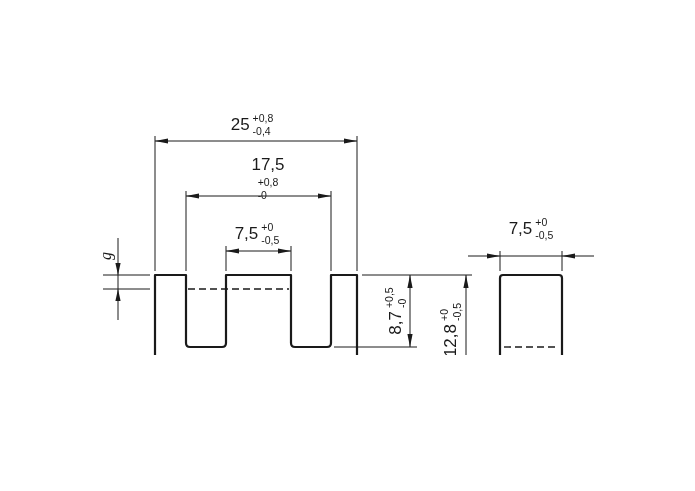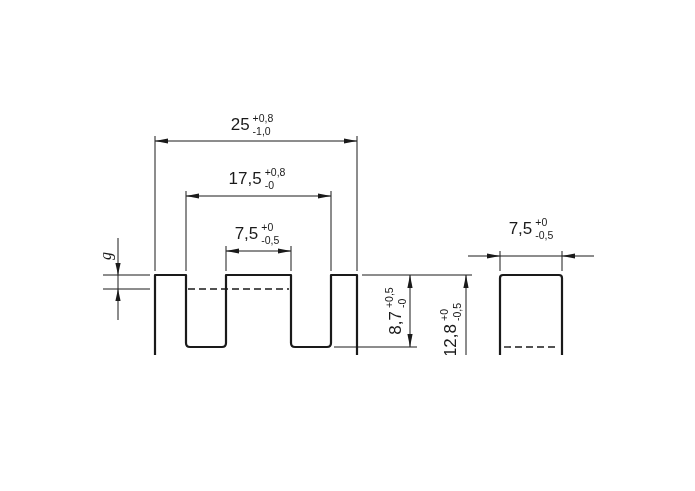--- a/index.html
+++ b/index.html
@@ -78,25 +78,25 @@
       <polygon class="arrow" points="466,385 463.4,372 468.6,372"></polygon>
       <polygon class="arrow" points="500,256 487,253.4 487,258.6"></polygon>
       <polygon class="arrow" points="562,256 575,253.4 575,258.6"></polygon>
     </g>
   </svg>
 
   <div class="dim-label" style="left:252px;top:125px;">
     <span class="val">25</span>
     <span class="tols">
       <span>+0,8</span>
-      <span>-1,0</span>
+      <span>-0,4</span>
     </span>
   </div>
 
-  <div class="dim-label" style="left:257px;top:179px;">
+  <div class="dim-label" style="left:268px;top:179px;flex-direction:column;">
     <span class="val">17,5</span>
     <span class="tols">
       <span>+0,8</span>
       <span>-0</span>
     </span>
   </div>
 
   <div class="dim-label" style="left:257px;top:234px;">
     <span class="val">7,5</span>
     <span class="tols">

